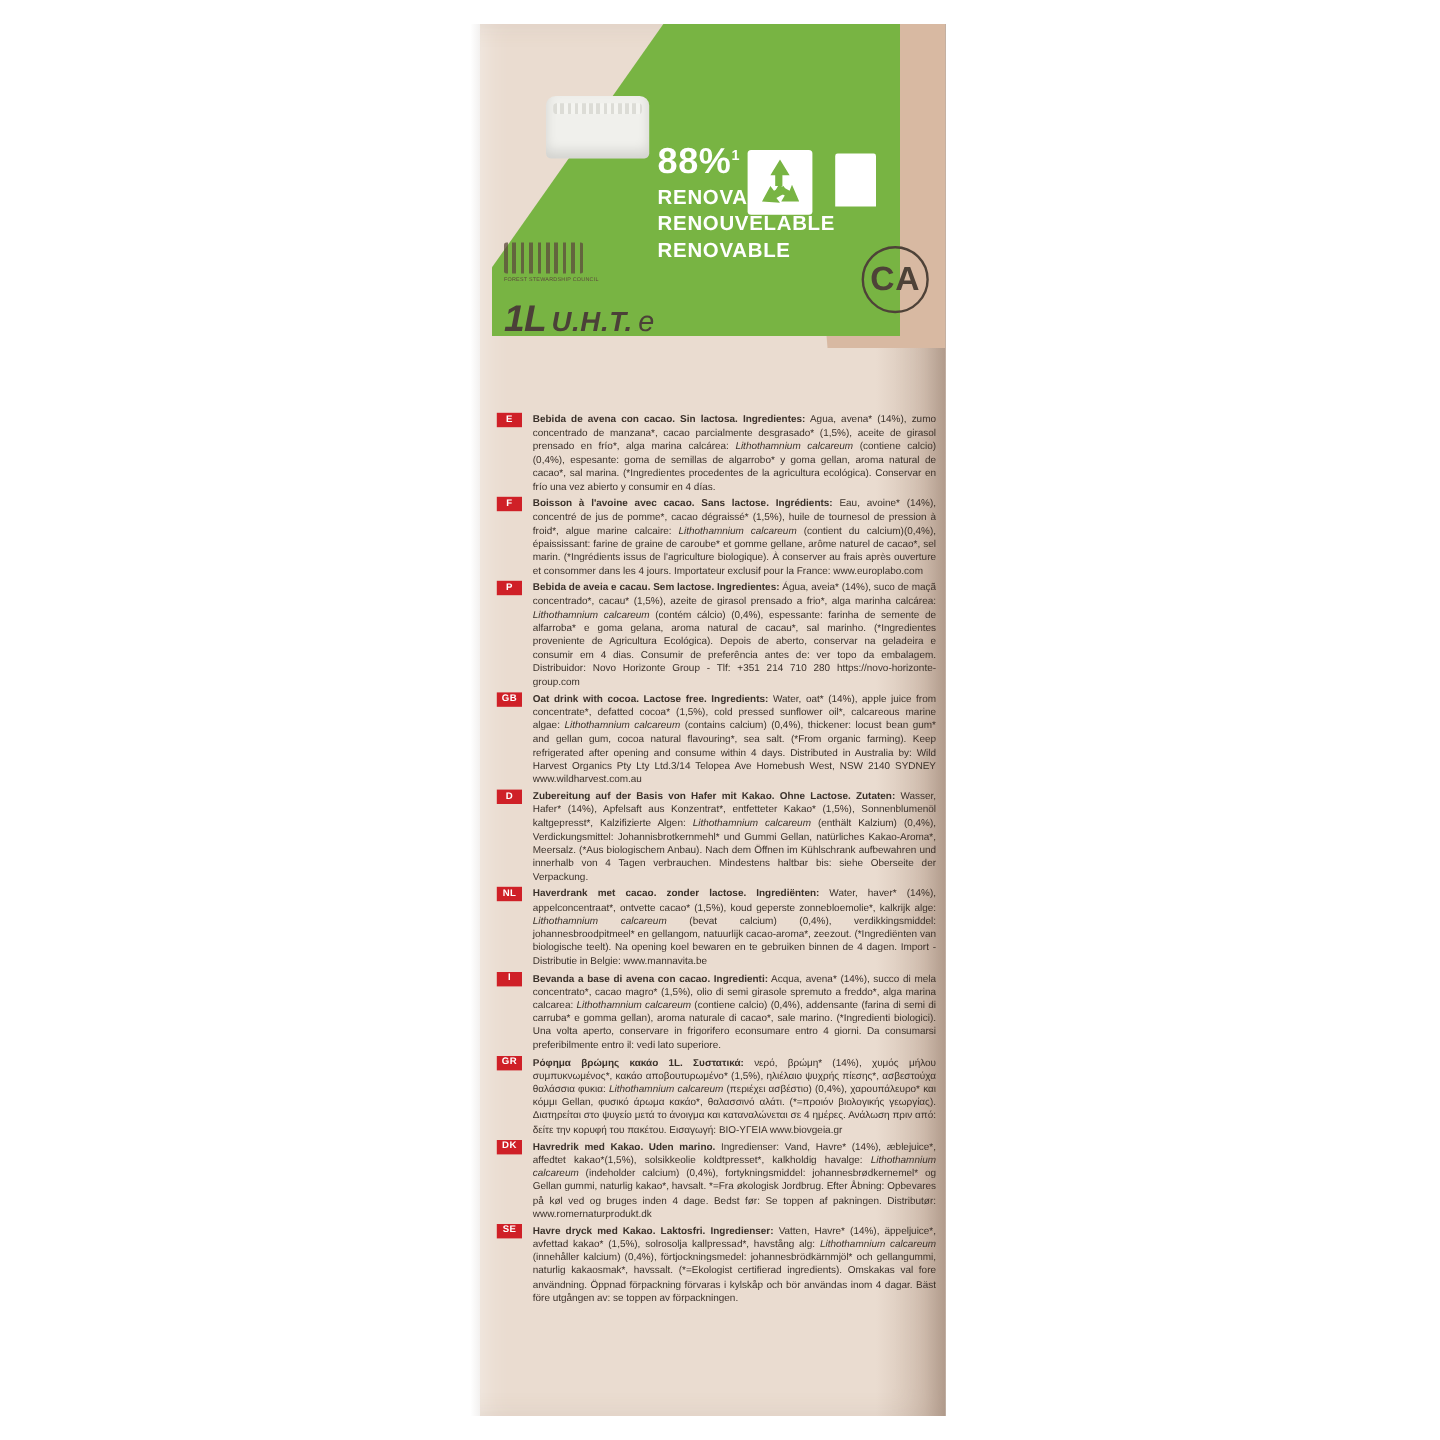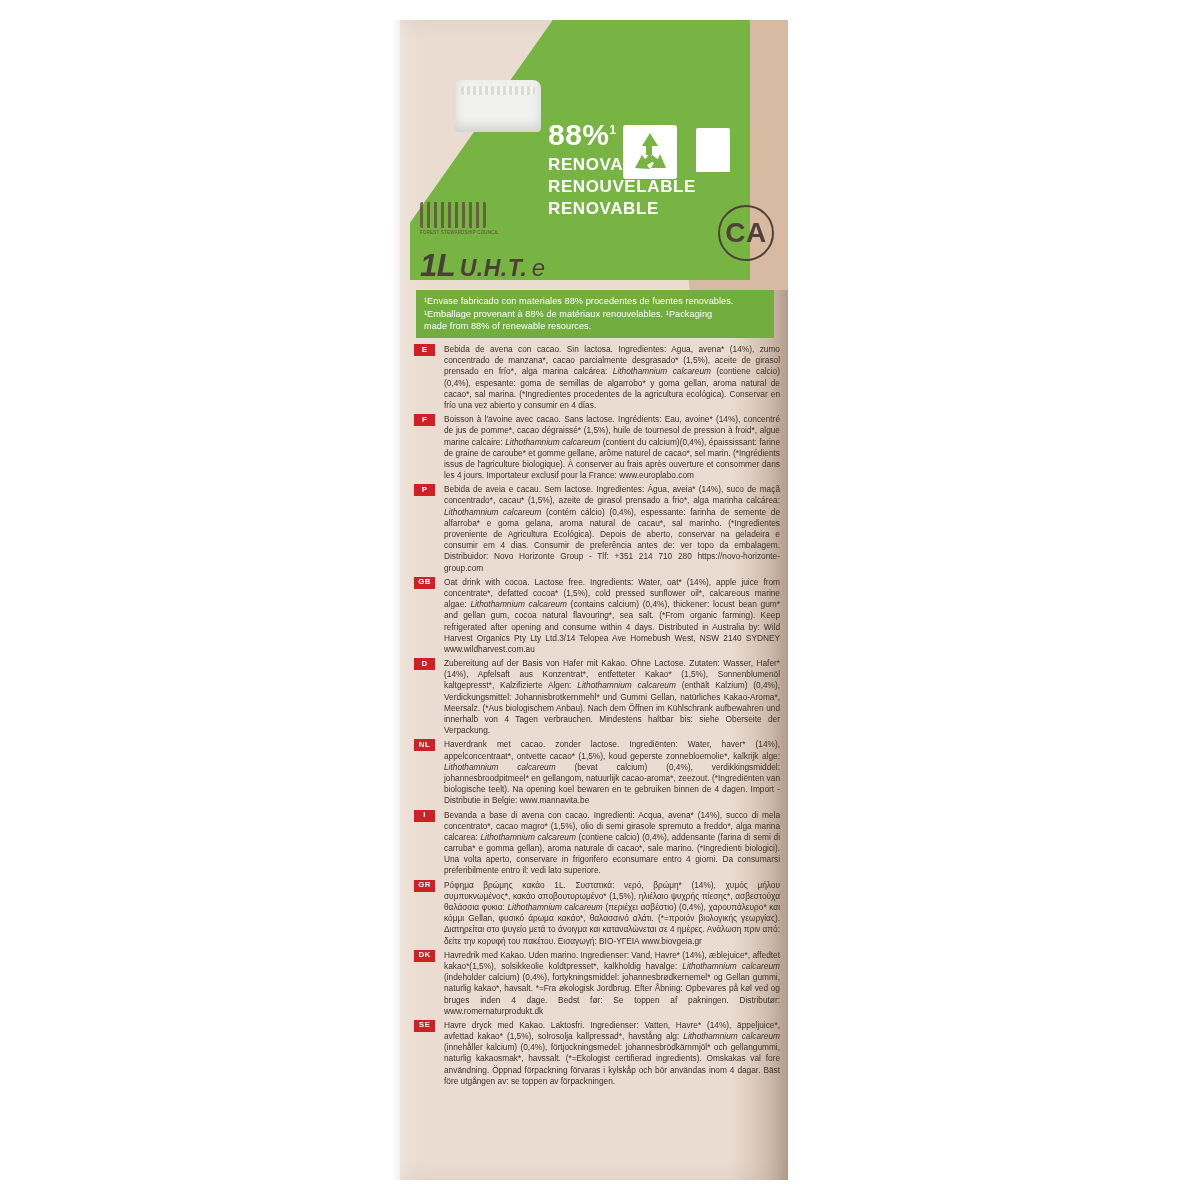--- a/index.html
+++ b/index.html
@@ -223,21 +223,21 @@
     height: 12px;
     background: #cf2027;
     color: #ffffff;
     font-size: 8px;
     font-weight: bold;
     display: flex;
     align-items: center;
     justify-content: center;
     letter-spacing: .3px;
   }
-  .lang-text b { font-weight: normal; margin-top: 36px; }
+  .lang-text b { font-weight: bold; margin-top: 36px; }
   .lang-text i { }
 
   
   .pack-shadow {
     position: absolute;
     left: 392px;
     top: 20px;
     width: 14px;
     height: 1160px;
     background: linear-gradient(to right, rgba(0,0,0,0) 0%, rgba(120,100,85,.16) 100%);
@@ -287,25 +287,20 @@
 
     <div class="ca-mark">CA</div>
 
     <div class="volume">
       <span class="v-main">1L</span>
       <span class="v-uht">U.H.T.</span>
       <span class="v-e">e</span>
     </div>
   </div>
 
-  <div class="green-strip">
-    <div>¹Envase fabricado con materiales 88% procedentes de fuentes renovables.</div>
-    <div>¹Emballage provenant à 88% de matériaux renouvelables. ¹Packaging</div>
-    <div>made from 88% of renewable resources.</div>
-  </div>
 
   <div class="panel">
       <div class="lang-block"><span class="lang-tag">E</span><span class="lang-text"><b>Bebida de avena con cacao. Sin lactosa. Ingredientes:</b><span> Agua, avena* (14%), zumo concentrado de manzana*, cacao parcialmente desgrasado* (1,5%), aceite de girasol prensado en frío*, alga marina calcárea: <i>Lithothamnium calcareum</i> (contiene calcio) (0,4%), espesante: goma de semillas de algarrobo* y goma gellan, aroma natural de cacao*, sal marina. (*Ingredientes procedentes de la agricultura ecológica). Conservar en frío una vez abierto y consumir en 4 días.</span></span></div>
       <div class="lang-block"><span class="lang-tag">F</span><span class="lang-text"><b>Boisson à l'avoine avec cacao. Sans lactose. Ingrédients:</b><span> Eau, avoine* (14%), concentré de jus de pomme*, cacao dégraissé* (1,5%), huile de tournesol de pression à froid*, algue marine calcaire: <i>Lithothamnium calcareum</i> (contient du calcium)(0,4%), épaississant: farine de graine de caroube* et gomme gellane, arôme naturel de cacao*, sel marin. (*Ingrédients issus de l'agriculture biologique). À conserver au frais après ouverture et consommer dans les 4 jours. Importateur exclusif pour la France: www.europlabo.com</span></span></div>
       <div class="lang-block"><span class="lang-tag">P</span><span class="lang-text"><b>Bebida de aveia e cacau. Sem lactose. Ingredientes:</b><span> Água, aveia* (14%), suco de maçã concentrado*, cacau* (1,5%), azeite de girasol prensado a frio*, alga marinha calcárea: <i>Lithothamnium calcareum</i> (contém cálcio) (0,4%), espessante: farinha de semente de alfarroba* e goma gelana, aroma natural de cacau*, sal marinho. (*Ingredientes proveniente de Agricultura Ecológica). Depois de aberto, conservar na geladeira e consumir em 4 dias. Consumir de preferência antes de: ver topo da embalagem.    Distribuidor: Novo Horizonte Group - Tlf: +351 214 710 280 https://novo-horizonte-group.com</span></span></div>
       <div class="lang-block"><span class="lang-tag">GB</span><span class="lang-text"><b>Oat drink with cocoa. Lactose free. Ingredients:</b><span> Water, oat* (14%), apple juice from concentrate*, defatted cocoa* (1,5%), cold pressed sunflower oil*, calcareous marine algae: <i>Lithothamnium calcareum</i> (contains calcium) (0,4%), thickener: locust bean gum* and gellan gum, cocoa natural flavouring*, sea salt. (*From organic farming). Keep refrigerated after opening and consume within 4 days. Distributed in Australia by: Wild Harvest Organics Pty Lty Ltd.3/14 Telopea Ave Homebush West, NSW 2140 SYDNEY www.wildharvest.com.au</span></span></div>
       <div class="lang-block"><span class="lang-tag">D</span><span class="lang-text"><b>Zubereitung auf der Basis von Hafer mit Kakao. Ohne Lactose. Zutaten:</b><span> Wasser, Hafer* (14%), Apfelsaft aus Konzentrat*, entfetteter Kakao* (1,5%), Sonnenblumenöl kaltgepresst*, Kalzifizierte Algen: <i>Lithothamnium calcareum</i> (enthält Kalzium) (0,4%), Verdickungsmittel: Johannisbrotkernmehl* und Gummi Gellan, natürliches Kakao-Aroma*, Meersalz. (*Aus biologischem Anbau). Nach dem Öffnen im Kühlschrank aufbewahren und innerhalb von 4 Tagen verbrauchen. Mindestens haltbar bis: siehe Oberseite der Verpackung.</span></span></div>
       <div class="lang-block"><span class="lang-tag">NL</span><span class="lang-text"><b>Haverdrank met cacao. zonder lactose. Ingrediënten:</b><span> Water, haver* (14%), appelconcentraat*, ontvette cacao* (1,5%), koud geperste zonnebloemolie*, kalkrijk alge: <i>Lithothamnium calcareum</i> (bevat calcium) (0,4%), verdikkingsmiddel: johannesbroodpitmeel* en gellangom, natuurlijk cacao-aroma*, zeezout. (*Ingrediënten van biologische teelt). Na opening koel bewaren en te gebruiken binnen de 4 dagen. Import - Distributie in Belgie: www.mannavita.be</span></span></div>
       <div class="lang-block"><span class="lang-tag">I</span><span class="lang-text"><b>Bevanda a base di avena con cacao. Ingredienti:</b><span> Acqua, avena* (14%), succo di mela concentrato*, cacao magro* (1,5%), olio di semi girasole spremuto a freddo*, alga marina calcarea: <i>Lithothamnium calcareum</i> (contiene calcio) (0,4%), addensante (farina di semi di carruba* e gomma gellan), aroma naturale di cacao*, sale marino. (*Ingredienti biologici). Una volta aperto, conservare in frigorifero econsumare entro 4 giorni. Da consumarsi preferibilmente entro il: vedi lato superiore.</span></span></div>
       <div class="lang-block"><span class="lang-tag">GR</span><span class="lang-text"><b>Ρόφημα βρώμης κακάο 1L. Συστατικά:</b><span> νερό, βρώμη* (14%), χυμός μήλου συμπυκνωμένος*, κακάο αποβουτυρωμένο* (1,5%), ηλιέλαιο ψυχρής πίεσης*, ασβεστούχα θαλάσσια φυκια: <i>Lithothamnium calcareum</i> (περιέχει ασβέστιο) (0,4%), χαρουπάλευρο* και κόμμι Gellan, φυσικό άρωμα κακάο*, θαλασσινό αλάτι. (*=προιόν βιολογικής γεωργίας). Διατηρείται στο ψυγείο μετά το άνοιγμα και καταναλώνεται σε 4 ημέρες. Ανάλωση πριν από: δείτε την κορυφή του πακέτου. Εισαγωγή: ΒΙΟ-ΥΓΕΙΑ www.biovgeia.gr</span></span></div>

